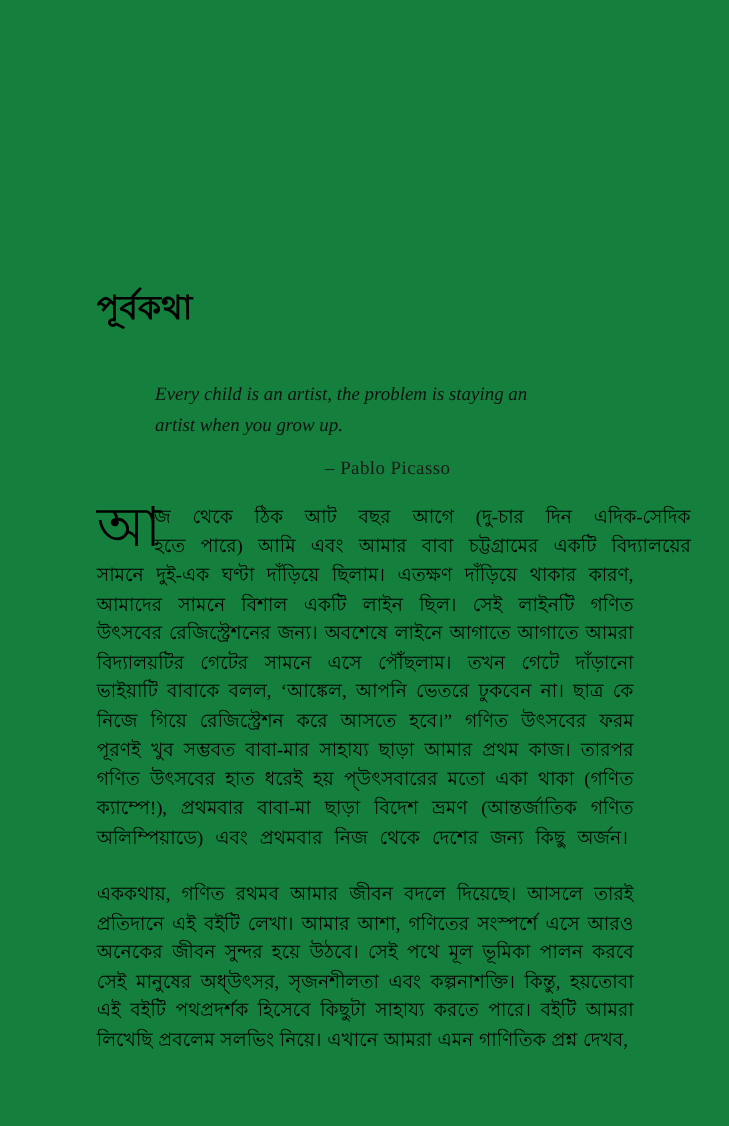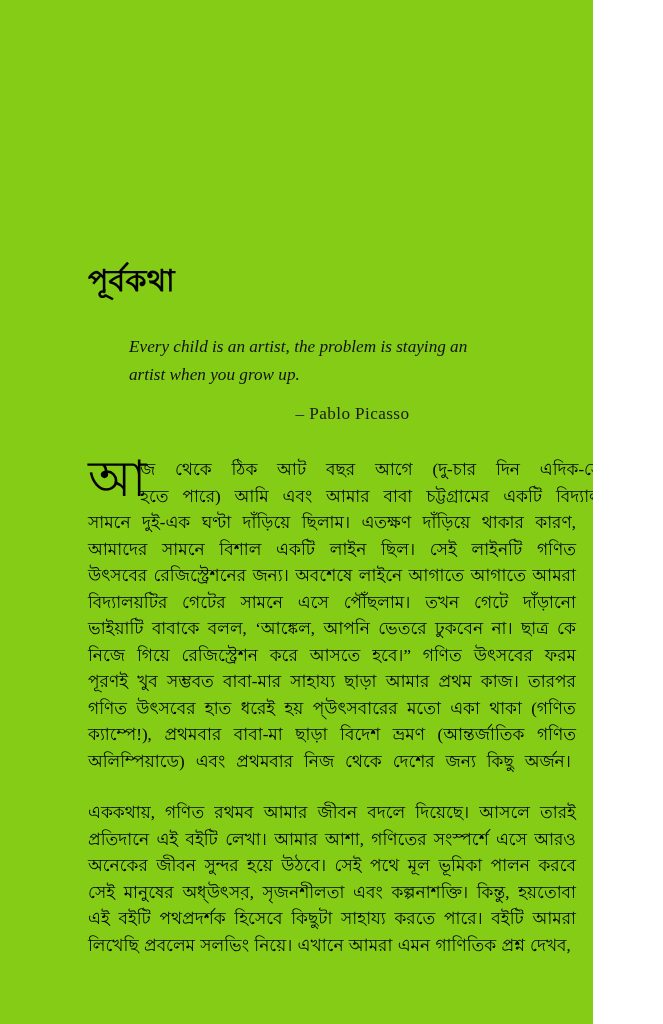--- a/index.html
+++ b/index.html
@@ -3,23 +3,23 @@
 <meta charset="utf-8">
 <style>
   html, body {
     margin: 0;
     padding: 0;
     background: #ffffff;
   }
 
   .page {
     position: relative;
-    width: 593px;
+    width: 663px;
     height: 1024px;
-    background: #84cc16;
+    background: #15803d;
     overflow: hidden;
     box-sizing: border-box;
   }
 
   .content {
     position: absolute;
     left: 88px;
     top: 0;
     width: 488px;
   }
@@ -47,21 +47,21 @@
   }
 
   .epigraph-text {
     font-family: "Liberation Serif", "DejaVu Serif", serif;
     font-style: italic;
     font-size: 17.2px;
     line-height: 1.62;
     color: #111111;
     text-align: justify;
     text-align-last: left;
-    margin: 0;
+    margin: 12px;
   }
 
   .epigraph-attrib {
     font-family: "Liberation Serif", "DejaVu Serif", serif;
     font-style: normal;
     font-size: 17.2px;
     line-height: 1.3;
     color: #1a1a1a;
     text-align: center;
     margin: 14px 0 0 0;

